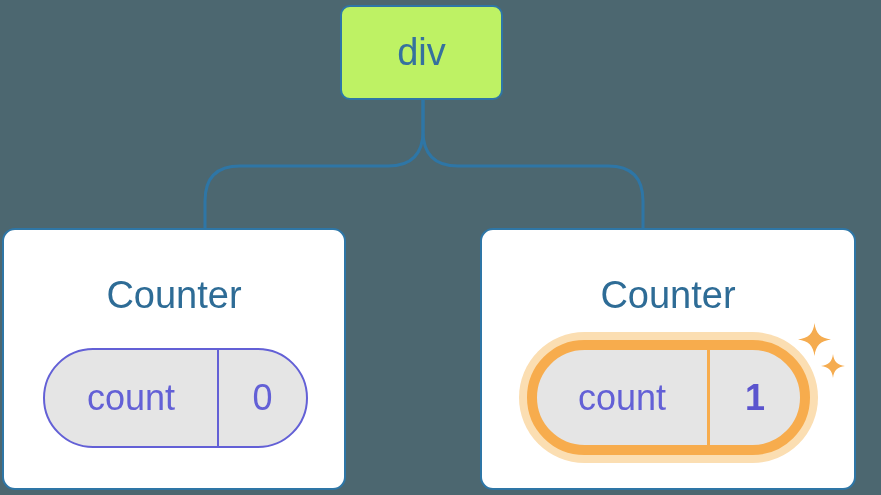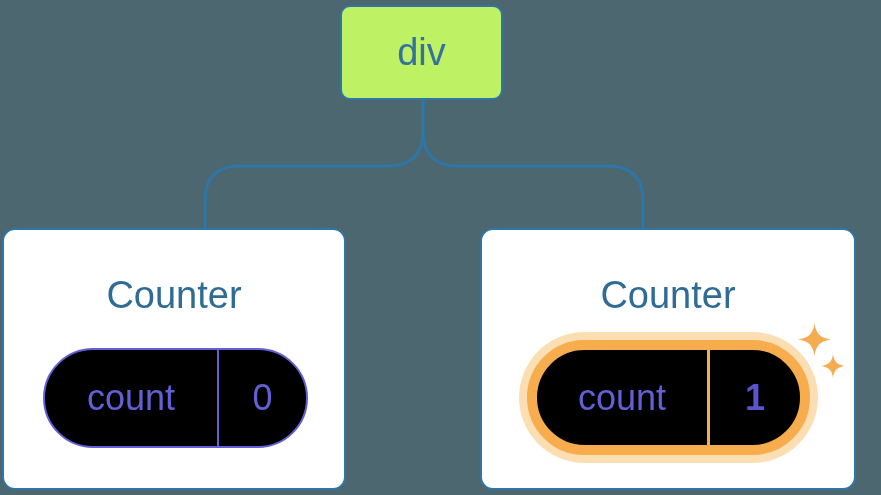--- a/index.html
+++ b/index.html
@@ -41,21 +41,21 @@
     position: absolute;
     left: 0; right: 0; top: 44px;
     text-align: center;
     font-size: 38px;
     color: #2E6C96;
   }
   .pill {
     position: absolute;
     box-sizing: border-box;
     display: flex;
-    background: #000000;
+    background: #e5e5e5;
   }
   .pill-plain {
     left: 39px; top: 118px;
     width: 265px; height: 100px;
     border: 2px solid #6360D6;
     border-radius: 60px;
   }
   .pill-plain .pill-key {
     width: 172px;
     border-right: 2px solid #6360D6;

